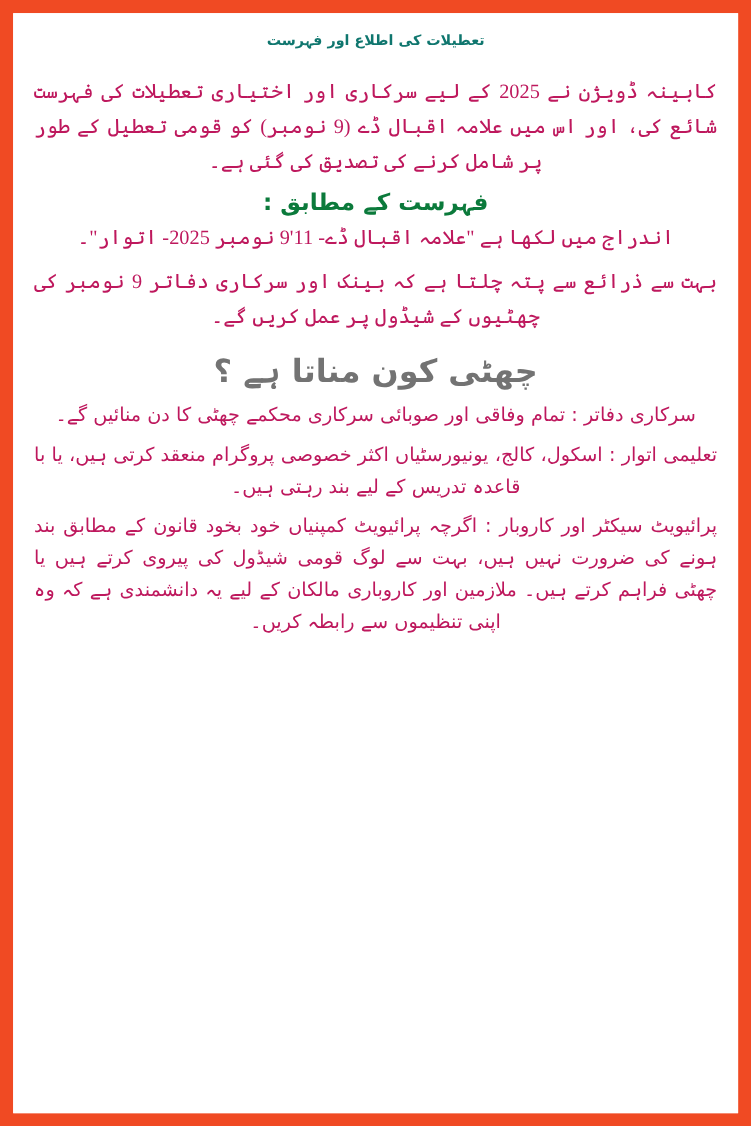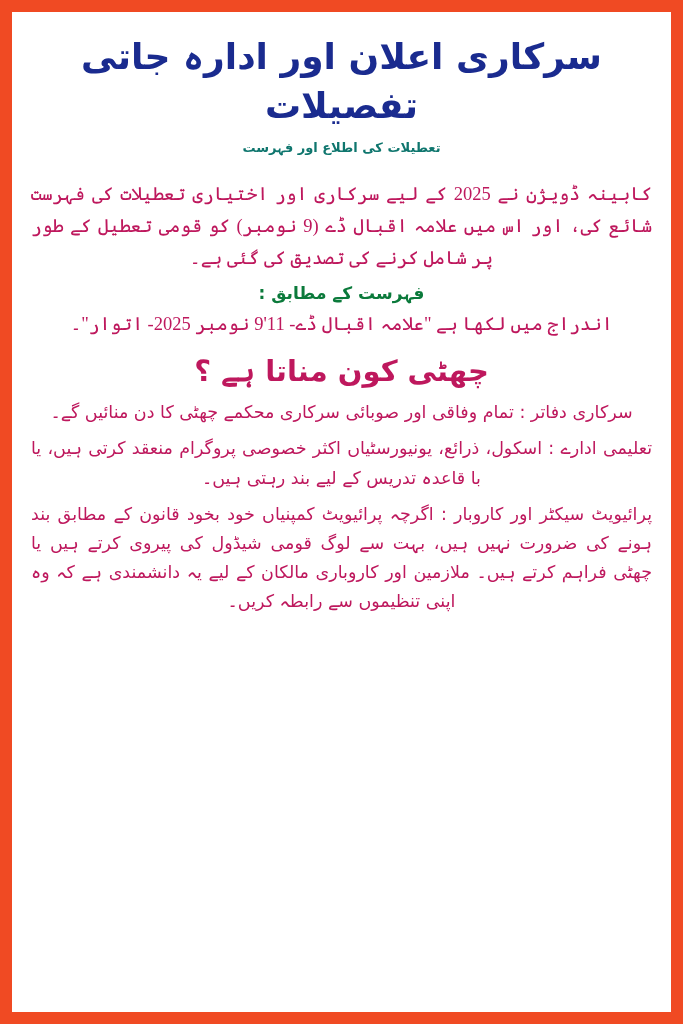--- a/index.html
+++ b/index.html
@@ -50,28 +50,28 @@
     text-align: center;
     margin: 0 0 8px 0;
     font-family: Liberation Serif, serif;
   }
   .para.justify {
     text-align: justify;
     text-align-last: center;
   }
   .heading-green {
     color: #0b7a3b;
-    font-size: 17px;
+    font-size: 21px;
     font-weight: bold;
     text-align: center;
     margin: 6px 0 6px 0;
     font-family: "DejaVu Sans", sans-serif;
   }
   .section-title {
-    color: #be185d;
+    color: #737373;
     font-size: 29px;
     font-weight: bold;
     text-align: center;
     margin: 14px 0 10px 0;
     font-family: "DejaVu Sans", sans-serif;
   }
   .item {
     color: #be185d;
     font-size: 17.5px;
     line-height: 1.66;
@@ -83,30 +83,30 @@
   .item.center {
     text-align: center;
     text-align-last: center;
   }
 </style>
 </head>
 <body>
 
 <div class="page">
 
-  <h1 class="title">سرکاری اعلان اور ادارہ جاتی تفصیلات</h1>
 
   <div class="subtitle">تعطیلات کی اطلاع اور فہرست</div>
 
   <p class="para justify">کابینہ ڈویژن نے 2025 کے لیے سرکاری اور اختیاری تعطیلات کی فہرست شائع کی، اور اس میں علامہ اقبال ڈے (9 نومبر) کو قومی تعطیل کے طور پر شامل کرنے کی تصدیق کی گئی ہے۔</p>
 
   <div class="heading-green">فہرست کے مطابق :</div>
 
   <p class="para">اندراج میں لکھا ہے "علامہ اقبال ڈے- 11'9 نومبر 2025- اتوار"۔</p>
 
+  <p class="para justify">بہت سے ذرائع سے پتہ چلتا ہے کہ بینک اور سرکاری دفاتر 9 نومبر کی چھٹیوں کے شیڈول پر عمل کریں گے۔</p>
 
   <h2 class="section-title">چھٹی کون مناتا ہے ؟</h2>
 
   <p class="item center">سرکاری دفاتر : تمام وفاقی اور صوبائی سرکاری محکمے چھٹی کا دن منائیں گے۔</p>
-  <p class="item">تعلیمی ادارے : اسکول، ذرائع، یونیورسٹیاں اکثر خصوصی پروگرام منعقد کرتی ہیں، یا با قاعدہ تدریس کے لیے بند رہتی ہیں۔</p>
+  <p class="item">تعلیمی اتوار : اسکول، کالج، یونیورسٹیاں اکثر خصوصی پروگرام منعقد کرتی ہیں، یا با قاعدہ تدریس کے لیے بند رہتی ہیں۔</p>
   <p class="item">پرائیویٹ سیکٹر اور کاروبار : اگرچہ پرائیویٹ کمپنیاں خود بخود قانون کے مطابق بند ہونے کی ضرورت نہیں ہیں، بہت سے لوگ قومی شیڈول کی پیروی کرتے ہیں یا چھٹی فراہم کرتے ہیں۔ ملازمین اور کاروباری مالکان کے لیے یہ دانشمندی ہے کہ وہ اپنی تنظیموں سے رابطہ کریں۔</p>
 
 </div>
 
 </body></html>

